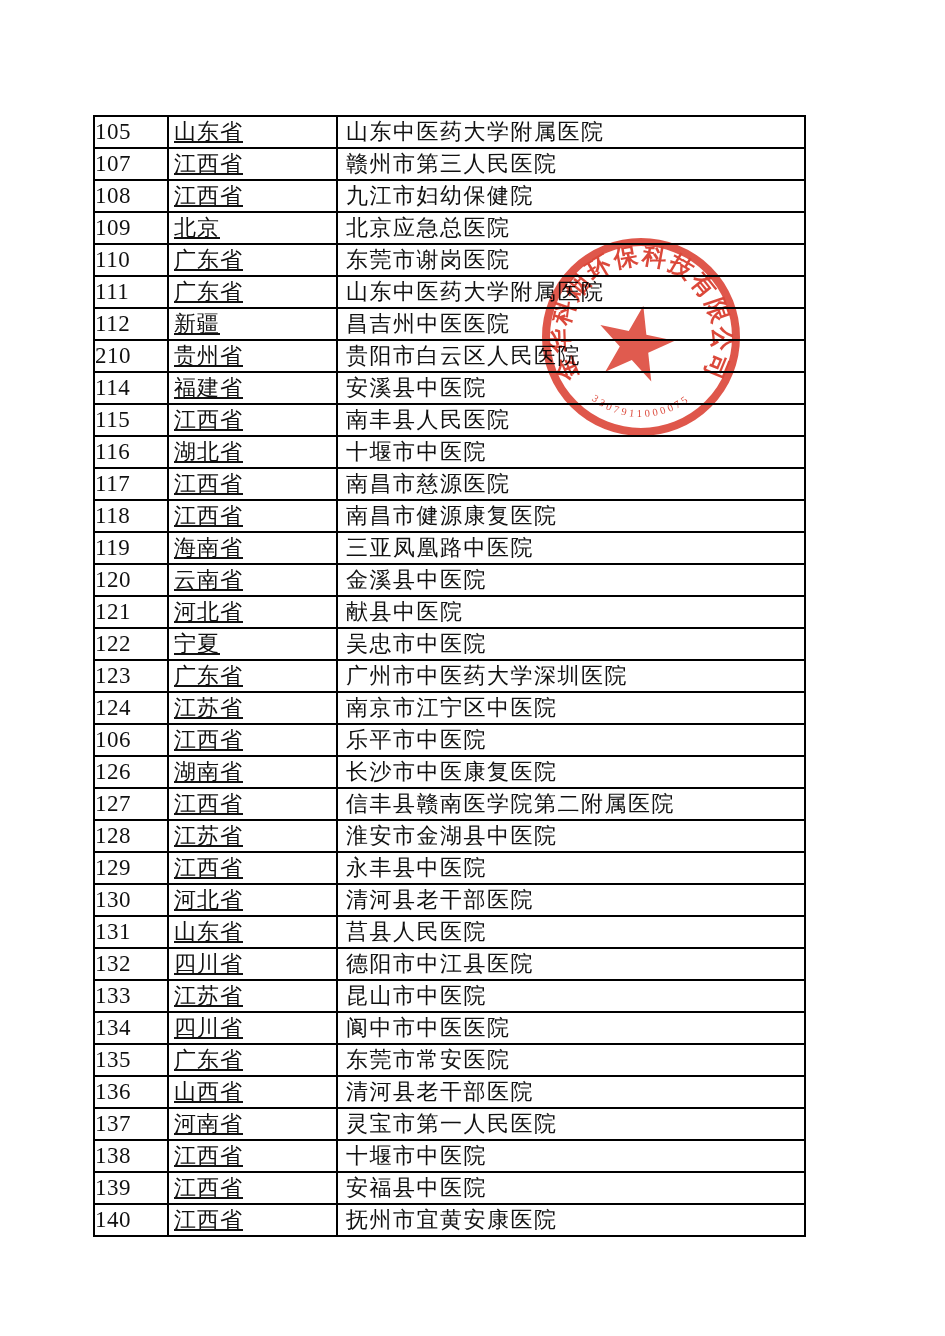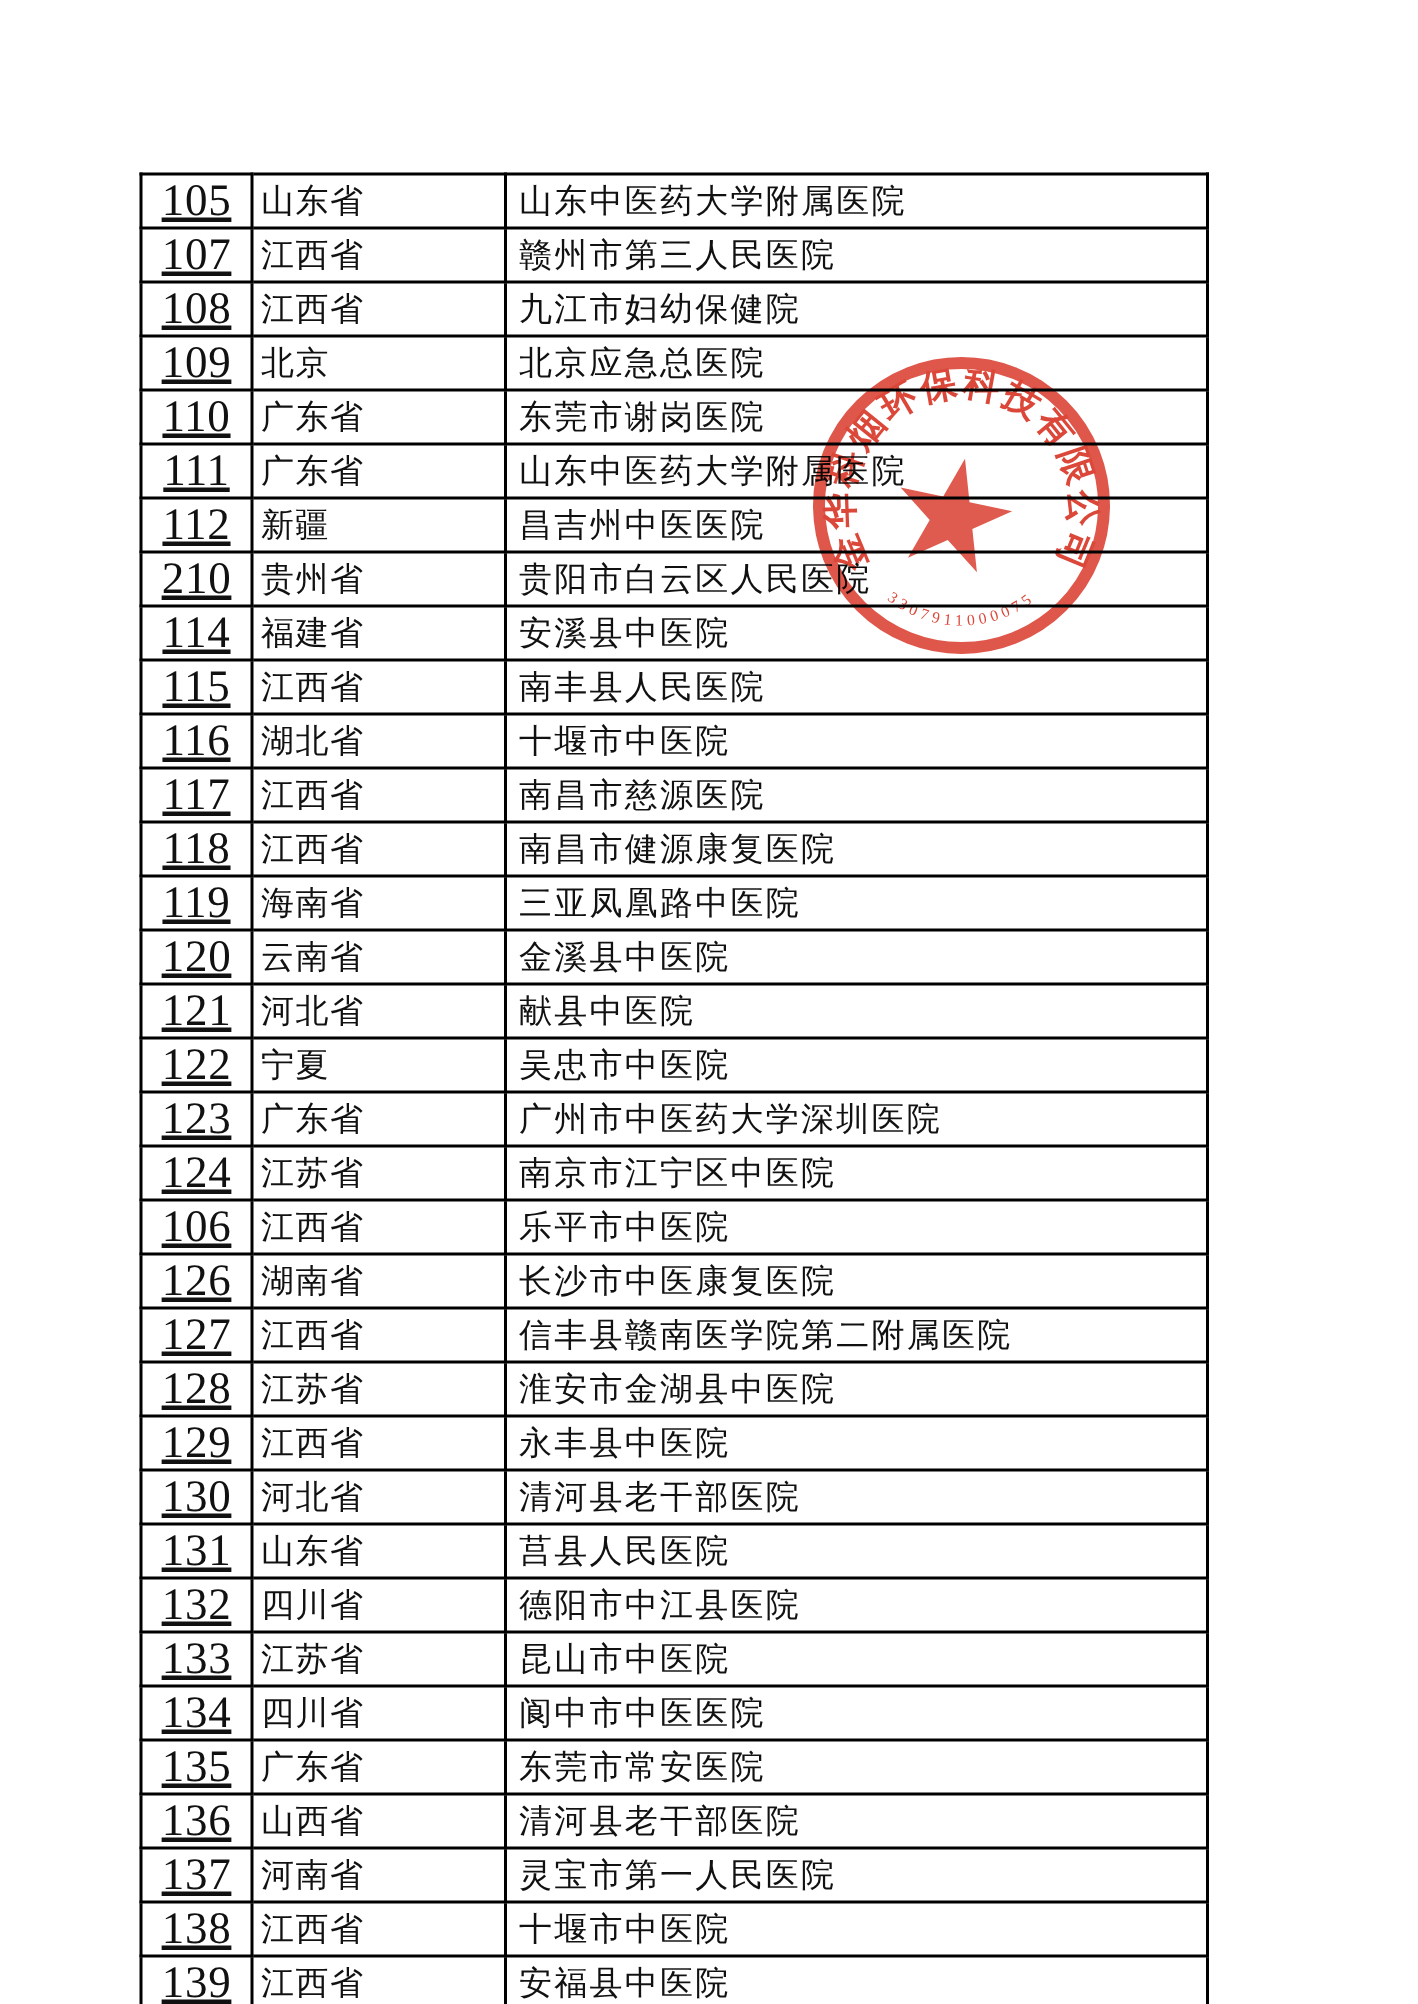--- a/index.html
+++ b/index.html
@@ -27,26 +27,24 @@
     height: 30.8px;
     font-size: 22px;
     vertical-align: middle;
     white-space: nowrap;
     overflow: hidden;
   }
   .hospital-table col.c-no { width: 74px; }
   .hospital-table col.c-prov { width: 169px; }
   .hospital-table col.c-hosp { width: 468px; }
   .hospital-table td.no {
-    text-align: center;
-    font-size: 30px;
+    font-size: 23px;
     letter-spacing: 0.5px;
-    text-decoration: underline;
-  }
-  .hospital-table td.prov { padding-left: 5px; letter-spacing: 1px; }
+  }
+  .hospital-table td.prov { padding-left: 5px; letter-spacing: 1px; text-decoration: underline; }
   .hospital-table td.hosp { padding-left: 8px; letter-spacing: 1.5px; font-family: Liberation Mono, monospace; }
   .seal {
     position: absolute;
     left: 511px;
     top: 207px;
     width: 260px;
     height: 260px;
     color: var(--seal-color);
     mix-blend-mode: multiply;
     opacity: 0.93;

